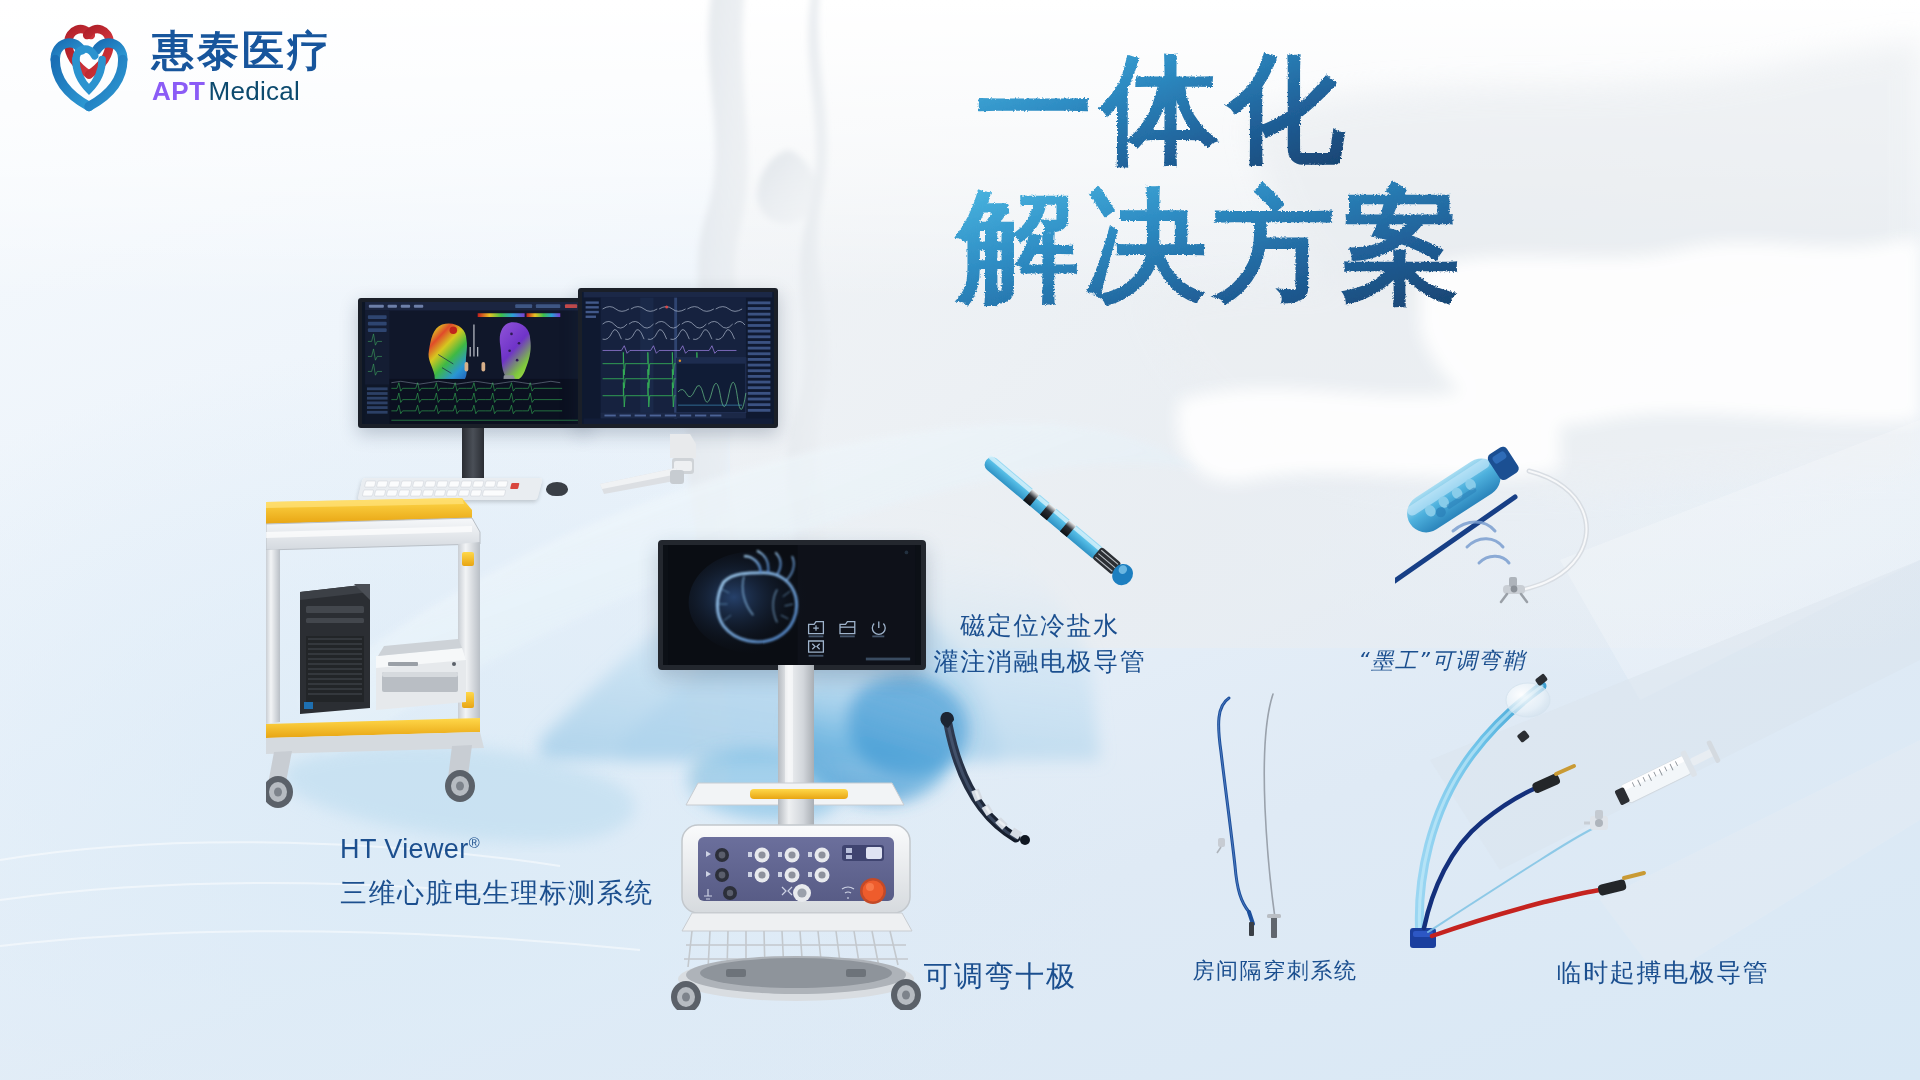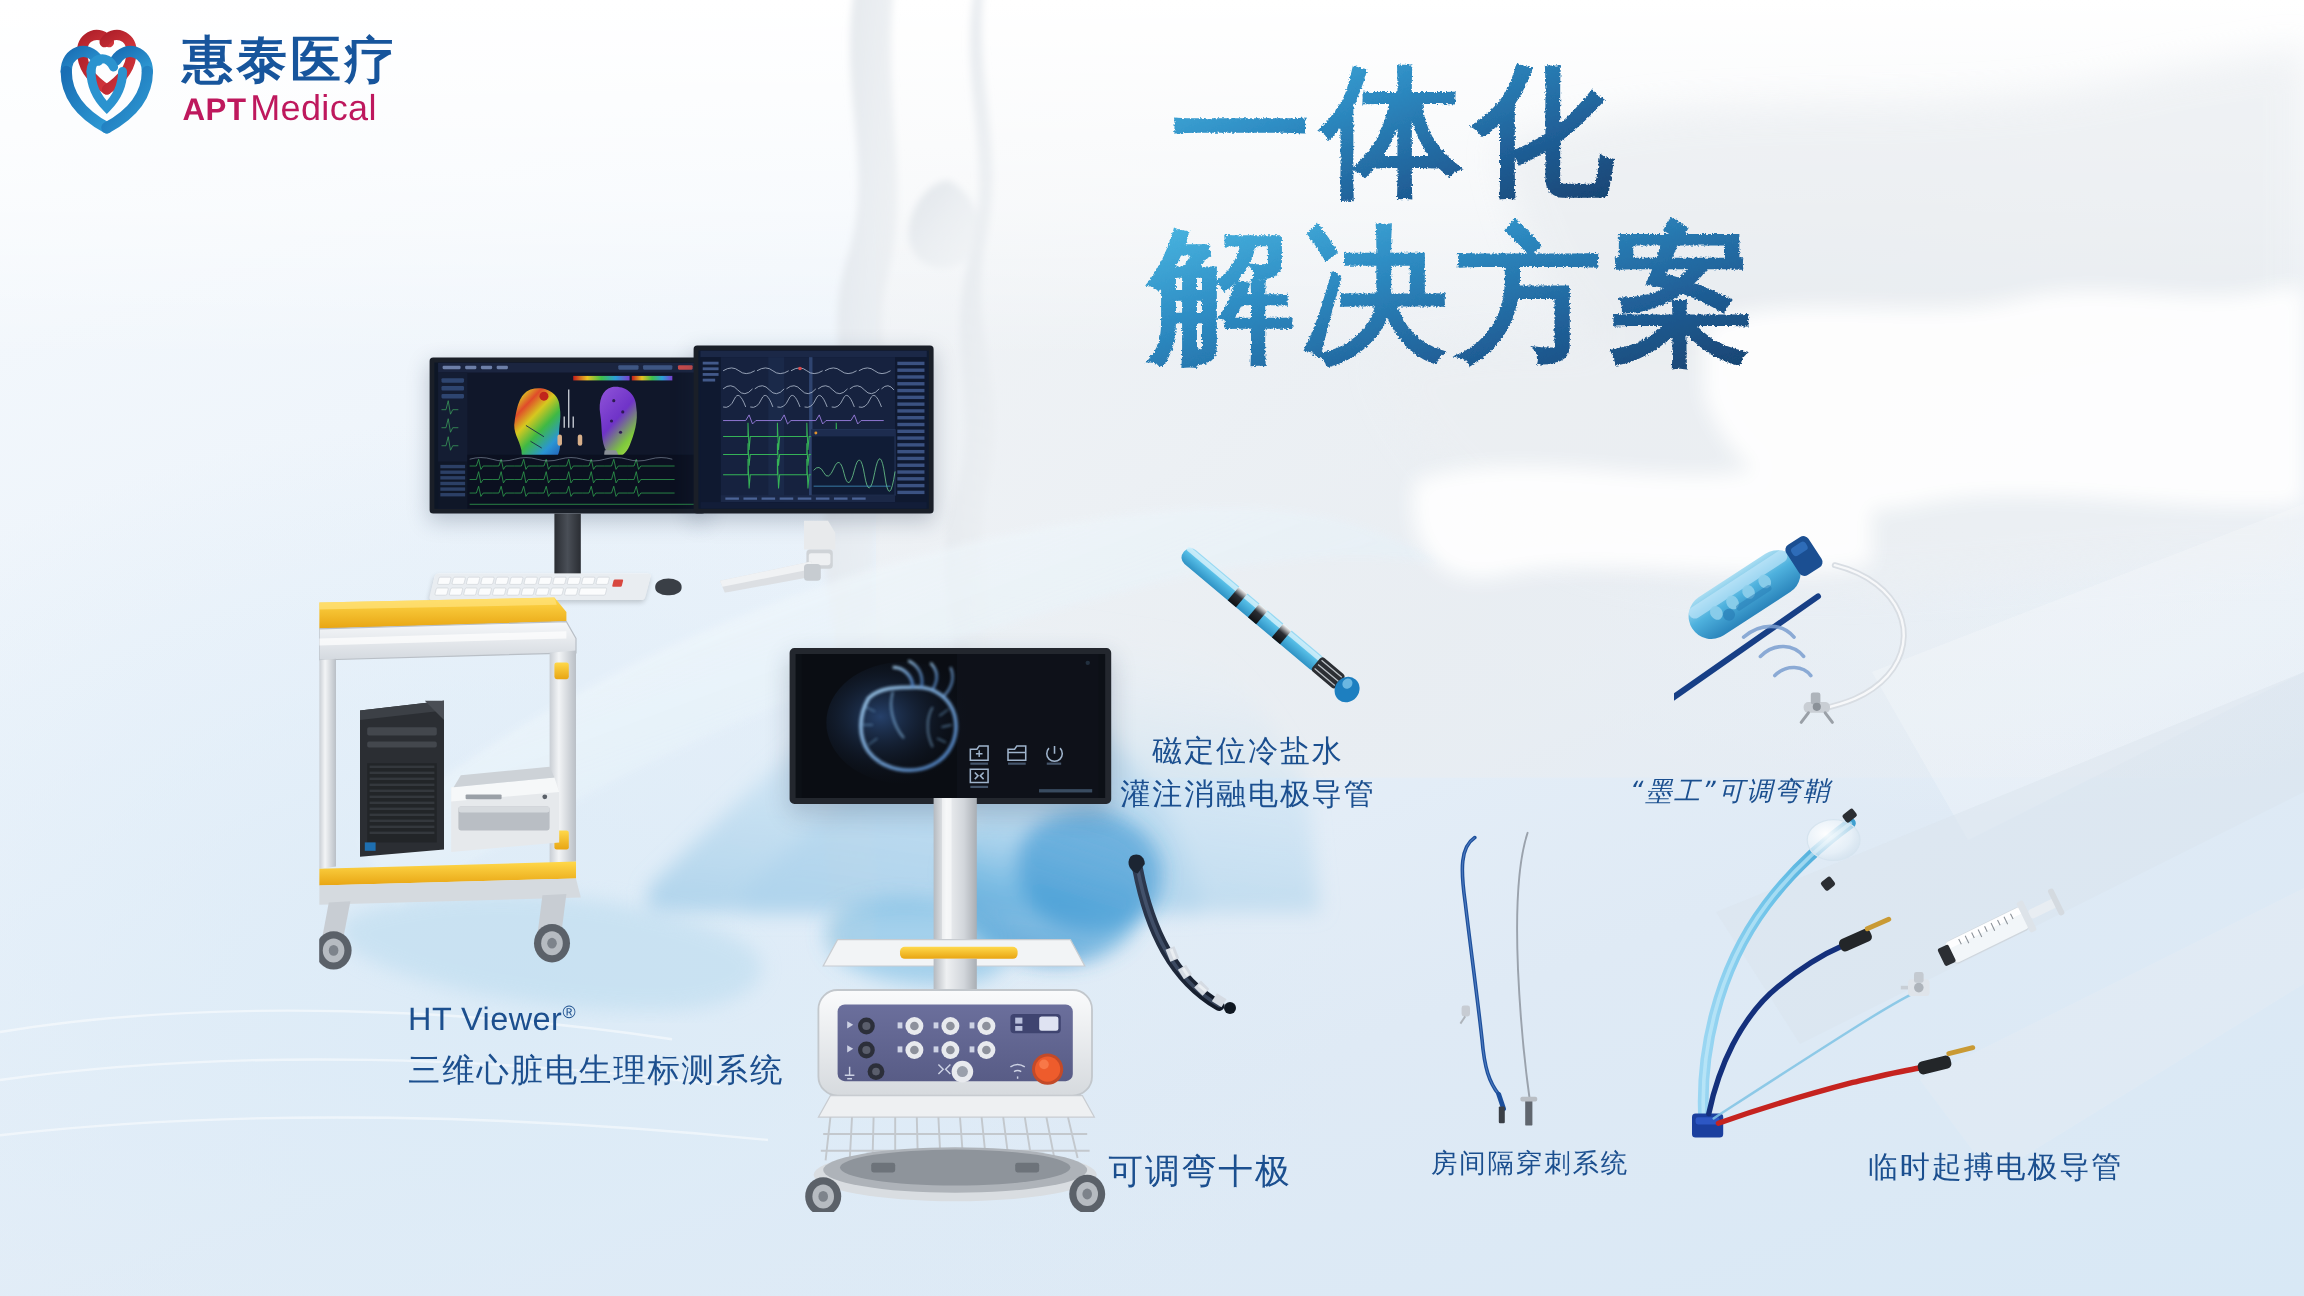--- a/index.html
+++ b/index.html
@@ -33,22 +33,22 @@
 
   
   .logo{ position:absolute; left:42px; top:22px; display:flex; align-items:center; gap:16px; }
   .logo-mark{ width:94px; height:92px; flex:0 0 auto; }
   .logo-text{ display:flex; flex-direction:column; justify-content:center; }
   .logo-cn{
     font-size:42px; font-weight:bold; color:#17559c; letter-spacing:3px; line-height:1.05;
     font-family:"DejaVu Sans","Liberation Sans",sans-serif;
   }
   .logo-en{ display:flex; align-items:baseline; gap:3px; margin-top:2px; }
-  .logo-en .apt{ font-size:26px; font-weight:bold; color:#be185d; letter-spacing:.5px; }
-  .logo-en .med{ font-size:30px; font-weight:400; color:#be185d; letter-spacing:.3px; }
+  .logo-en .apt{ font-size:26px; font-weight:bold; color:#8b5cf6; letter-spacing:.5px; }
+  .logo-en .med{ font-size:26px; font-weight:400; color:#0c4a6e; letter-spacing:.3px; }
 
   
   .headline{ position:absolute; left:975px; top:40px; width:660px; height:300px; }
   .headline svg{ width:100%; height:100%; overflow:visible; }
   .cal{
     font-family:"DejaVu Serif","Liberation Serif",serif;
     font-weight:bold;
     fill:url(#inkgrad);
     paint-order:stroke;
   }

